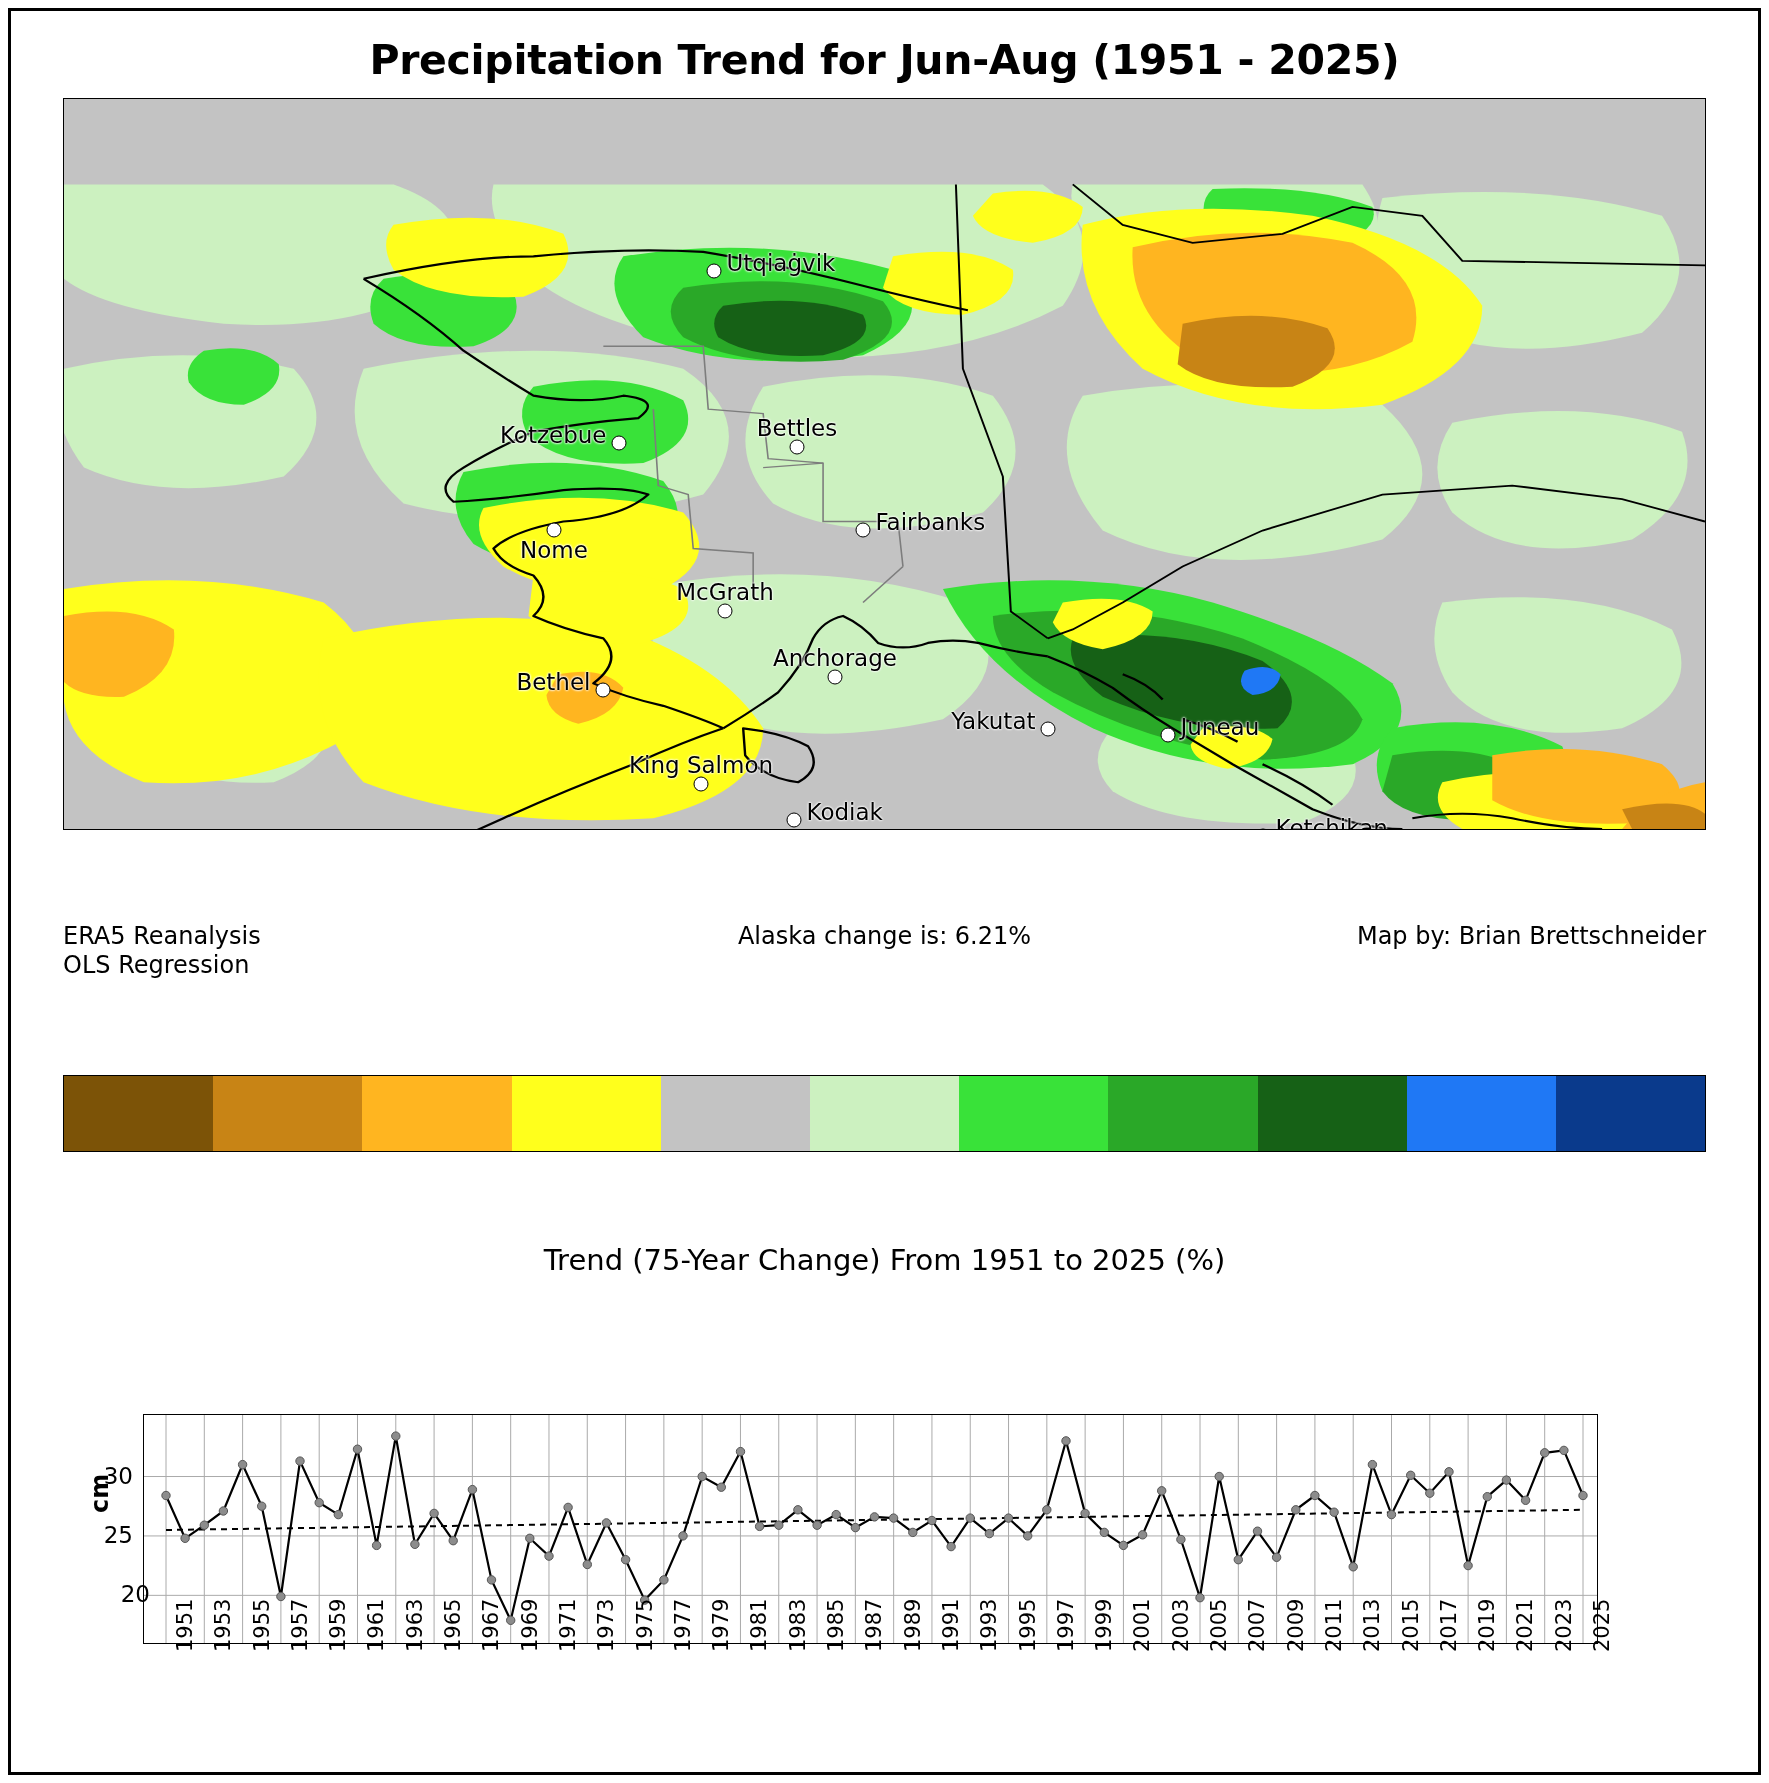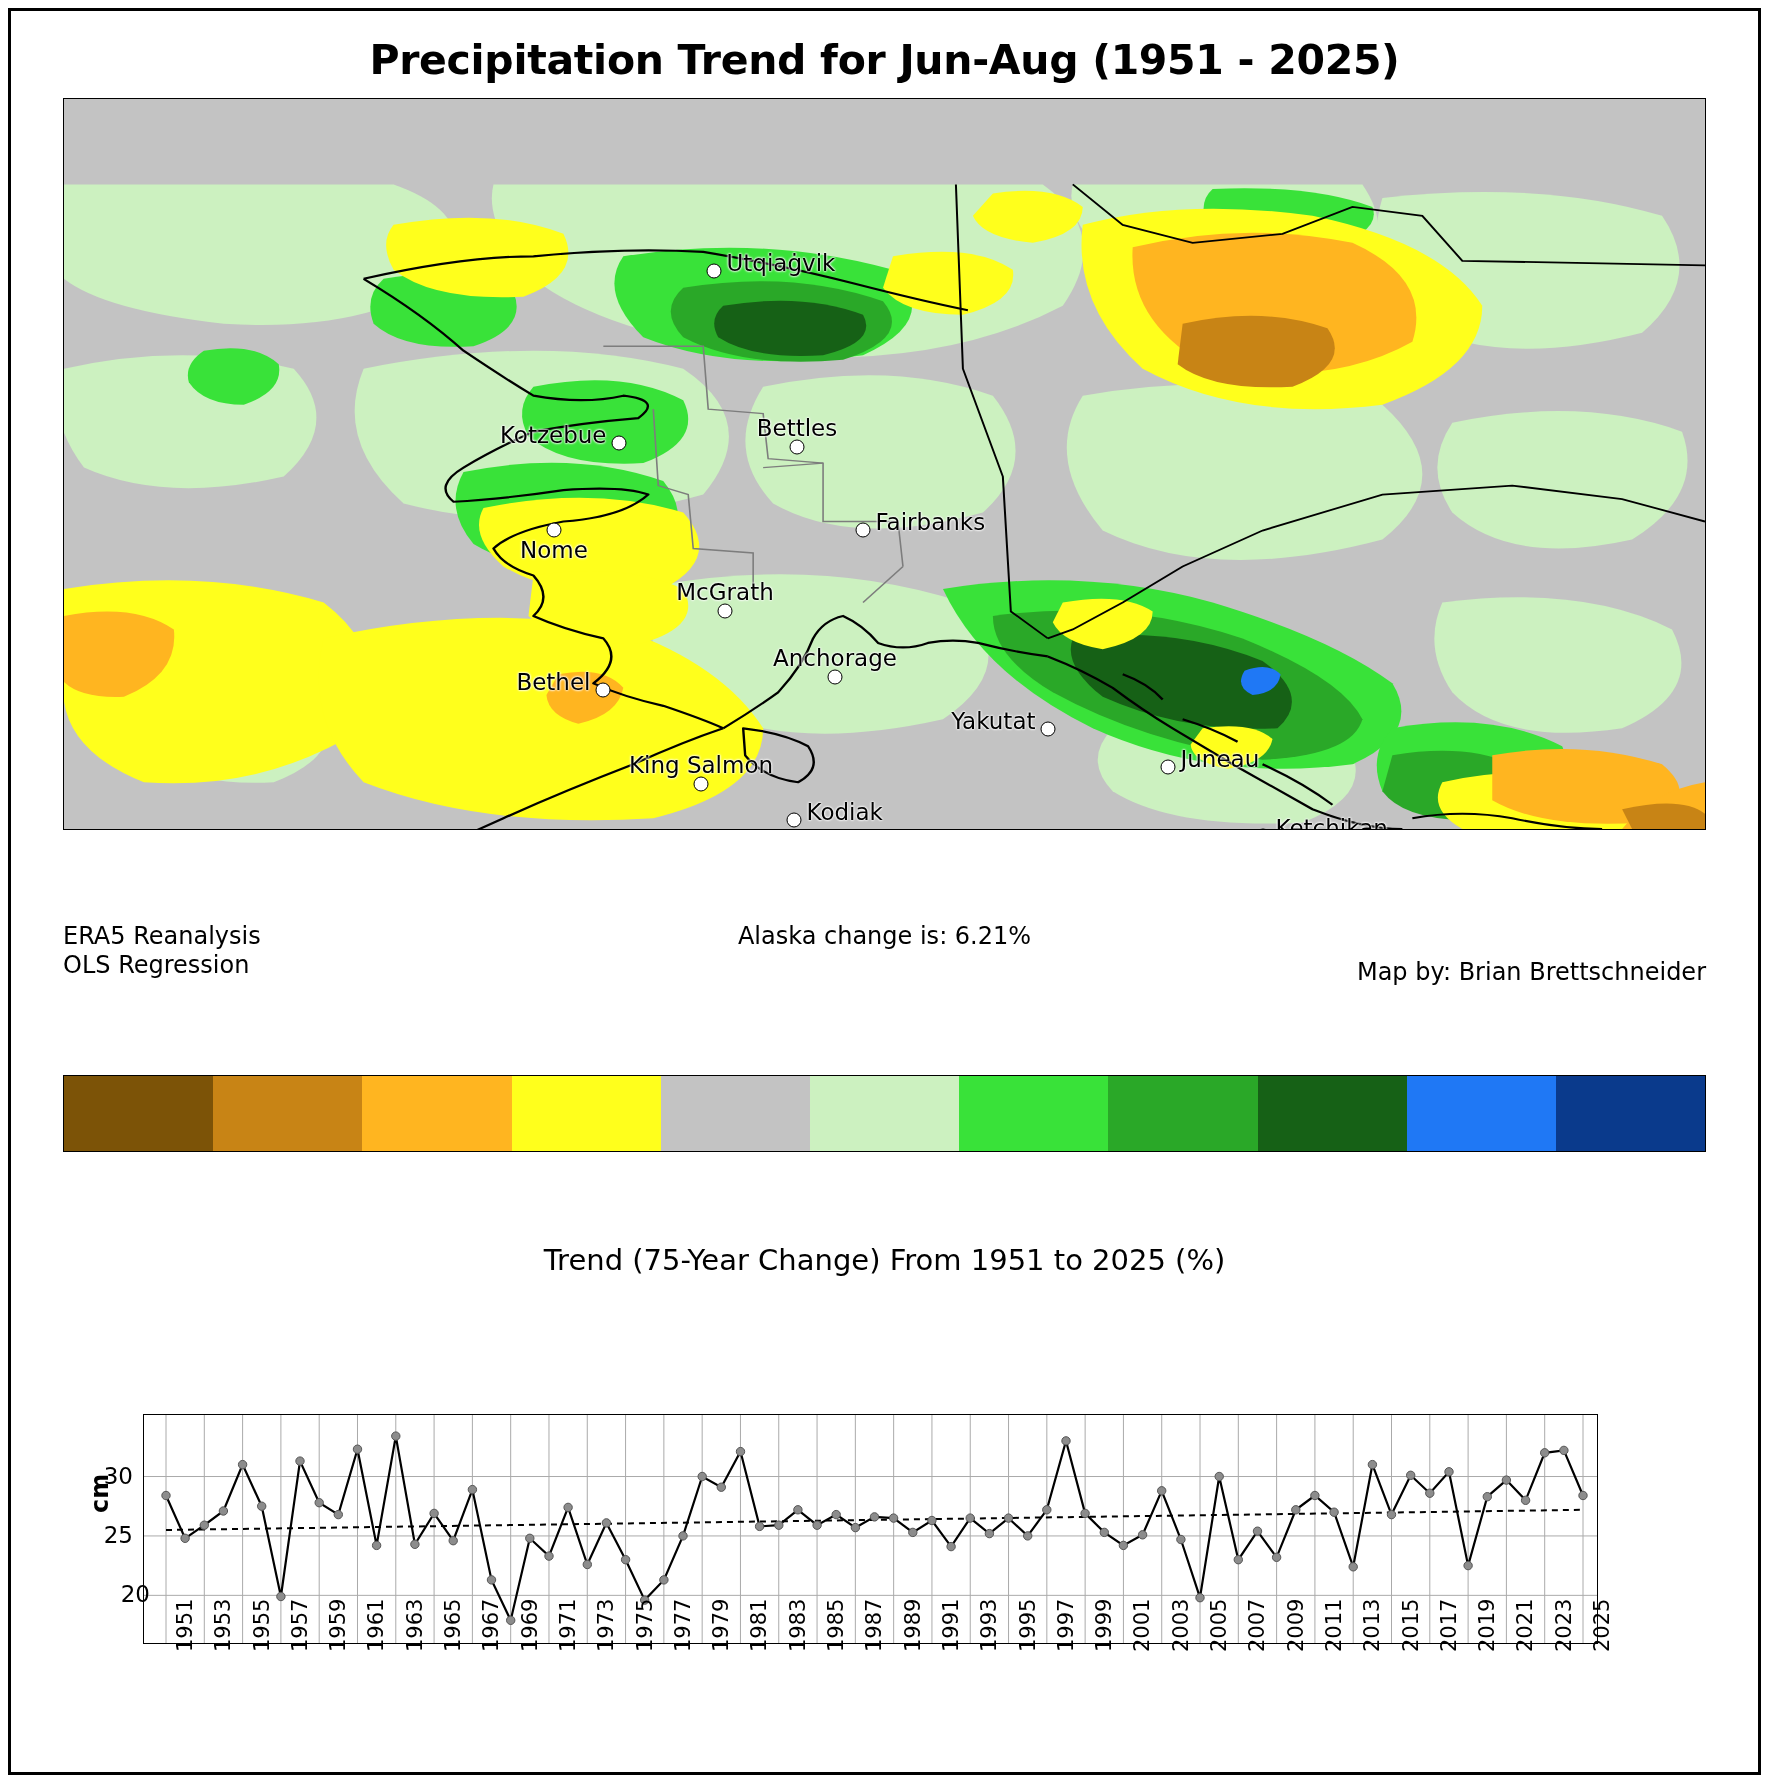--- a/index.html
+++ b/index.html
@@ -35,21 +35,21 @@
     position:absolute;white-space:nowrap;font-size:23px;color:#000;
     text-shadow:0 0 2px #fff,0 0 2px #fff,0 0 3px #fff;
   }
   .lbl.right{left:20px;top:-14px;}
   .lbl.left{right:20px;top:-14px;}
   .lbl.above{left:50%;transform:translateX(-50%);bottom:14px;}
   .lbl.below{left:50%;transform:translateX(-50%);top:14px;}
   
   #cap-left{position:absolute;left:63px;top:922px;font-size:24px;line-height:1.22;color:#000;}
   #cap-center{position:absolute;left:0;top:922px;width:1769px;text-align:center;font-size:24px;color:#000;}
-  #cap-right{position:absolute;right:63px;top:922px;font-size:24px;color:#000;margin-top:36px;}
+  #cap-right{position:absolute;right:63px;top:922px;font-size:24px;color:#000;}
   
   #cbar-wrap{position:absolute;left:63px;top:1075px;width:1643px;}
   #cbar-ticks{position:relative;height:32px;}
   #cbar-ticks span{
     position:absolute;transform:translateX(-50%);font-size:25px;color:#000;top:0;
   }
   #cbar{display:flex;height:77px;width:1643px;border:1px solid #000;box-sizing:border-box;}
   #cbar div{flex:1 1 0;}
   #cbar-label{
     position:absolute;left:0;top:1243px;width:1769px;text-align:center;
@@ -218,21 +218,21 @@
     <div class="lbl left">Bethel</div>
   </div>
   <div class="city" style="left:771px;top:578px">
     <div class="dot"></div>
     <div class="lbl above">Anchorage</div>
   </div>
   <div class="city" style="left:984px;top:630px">
     <div class="dot"></div>
     <div class="lbl left">Yakutat</div>
   </div>
-  <div class="city" style="left:1104px;top:668px">
+  <div class="city" style="left:1104px;top:636px">
     <div class="dot"></div>
     <div class="lbl right">Juneau</div>
   </div>
   <div class="city" style="left:637px;top:685px">
     <div class="dot"></div>
     <div class="lbl above">King Salmon</div>
   </div>
   <div class="city" style="left:730px;top:721px">
     <div class="dot"></div>
     <div class="lbl right">Kodiak</div>

